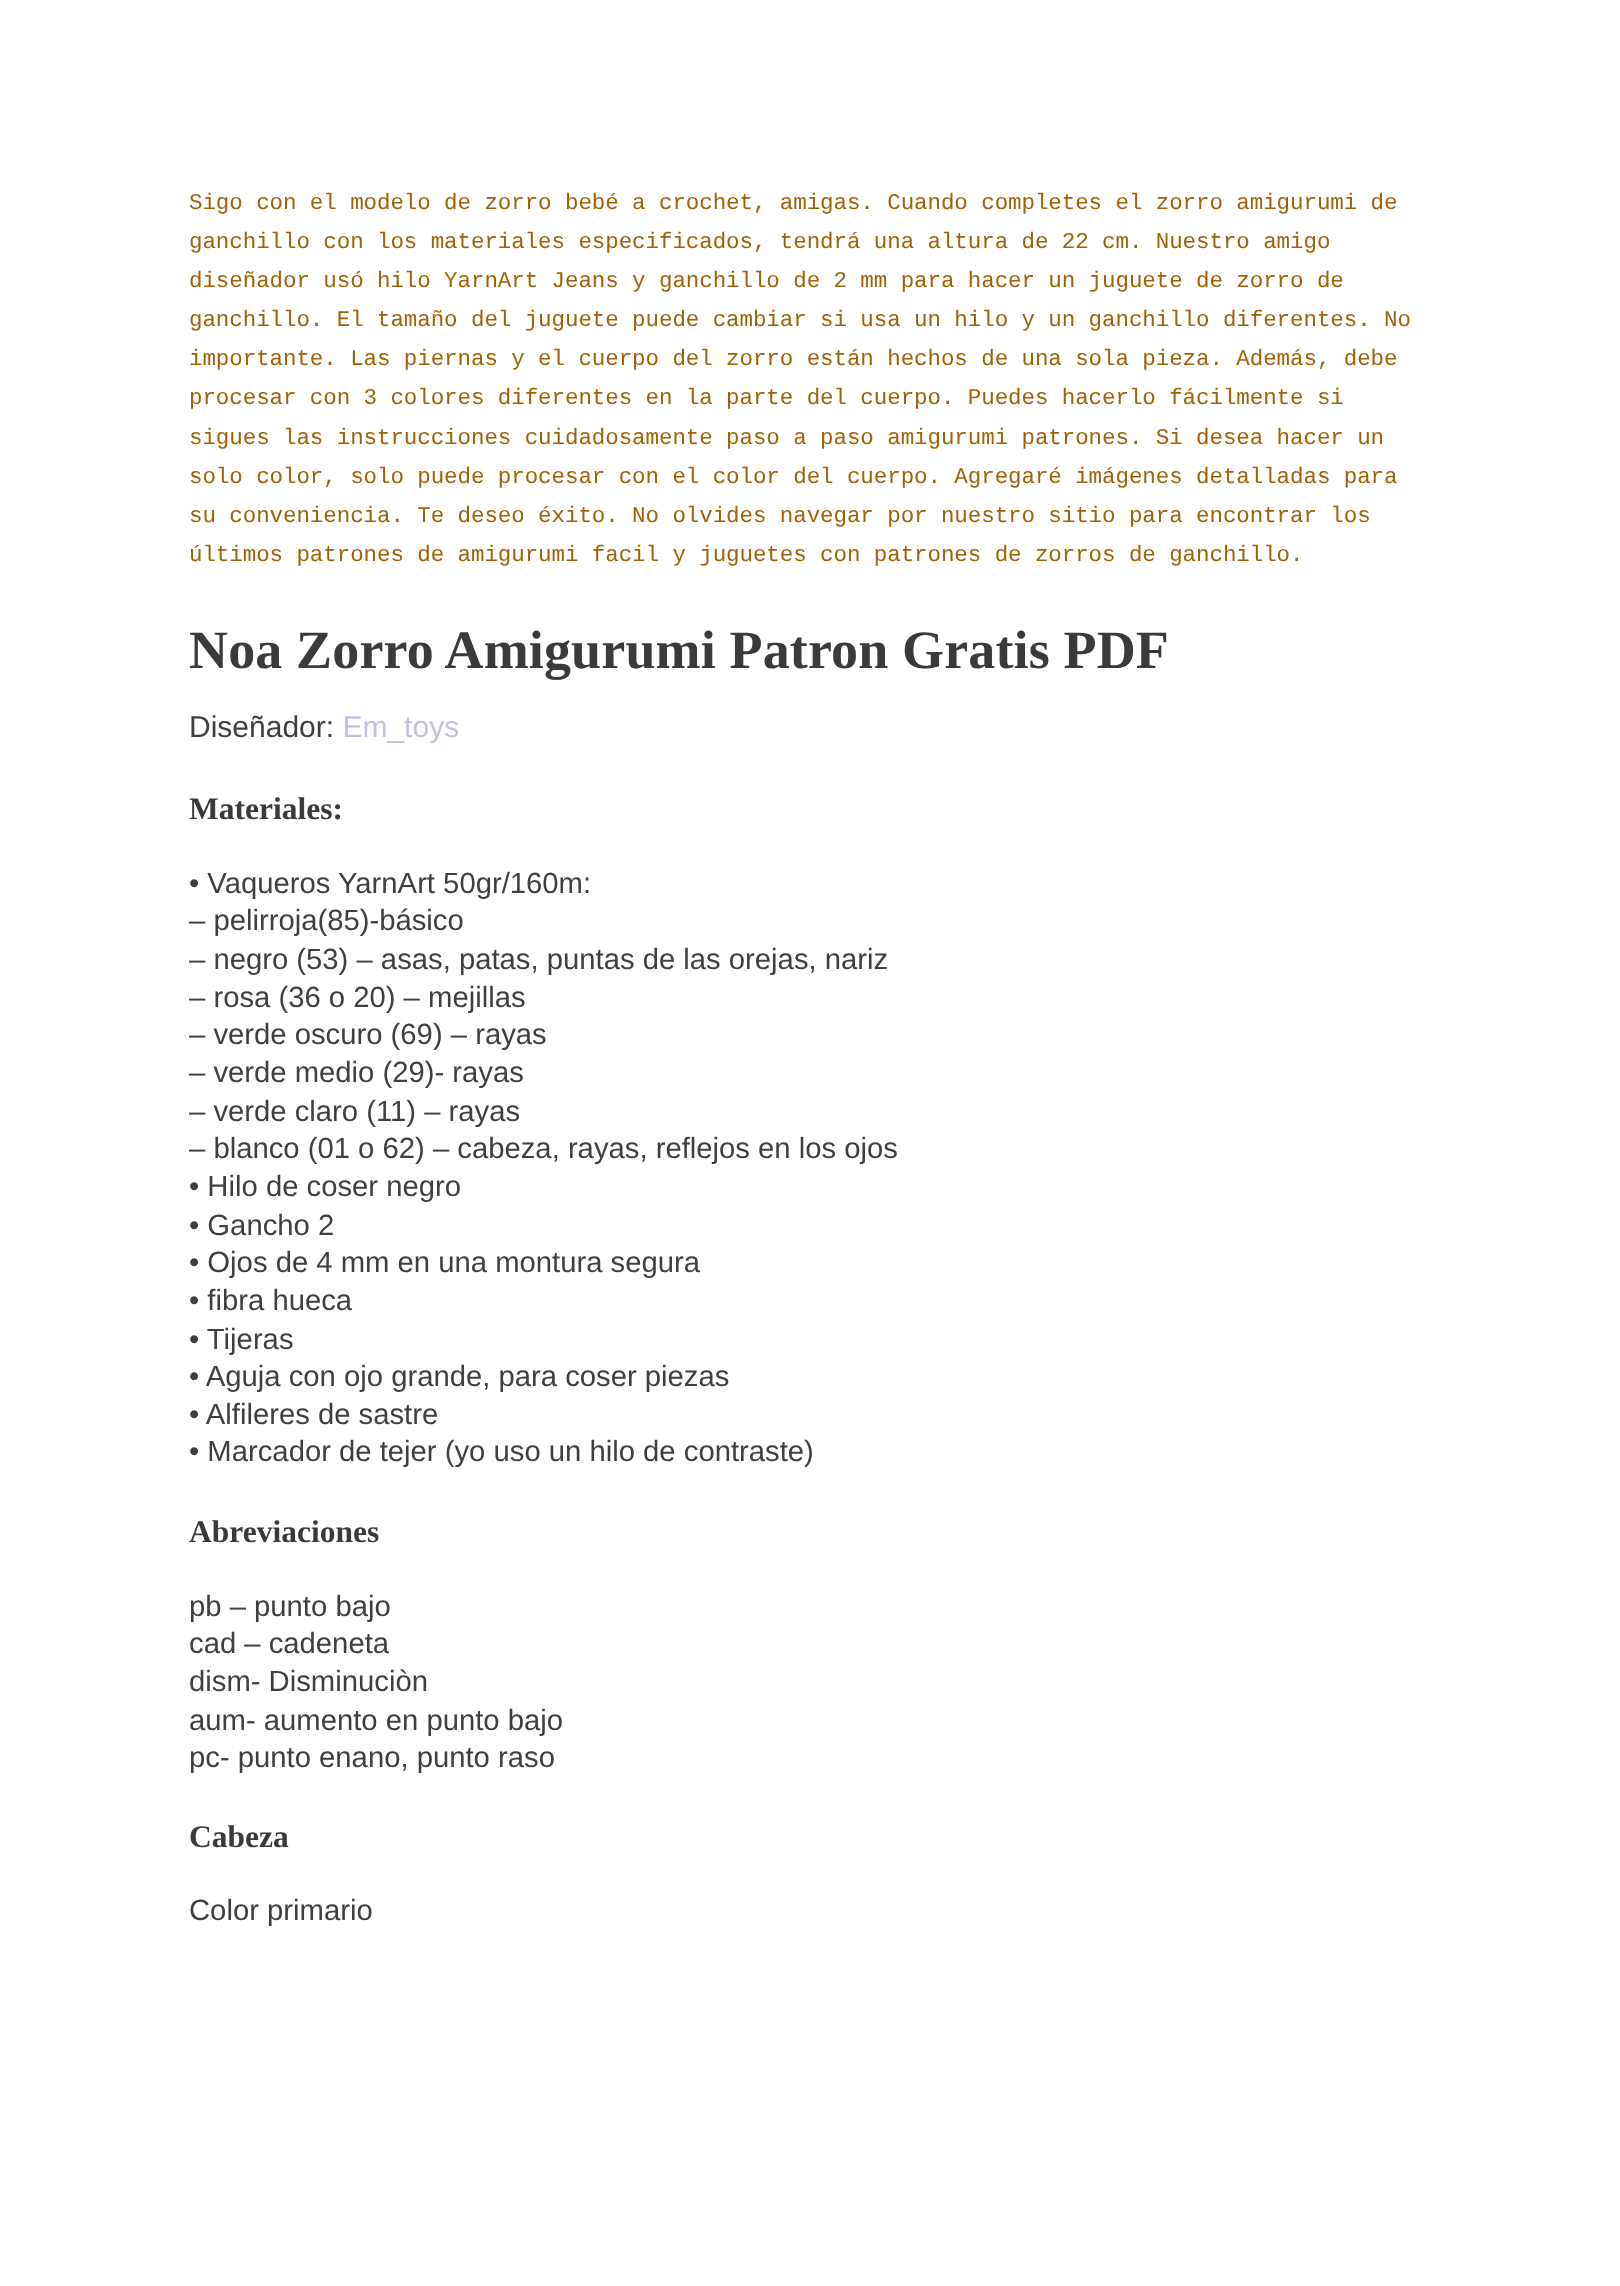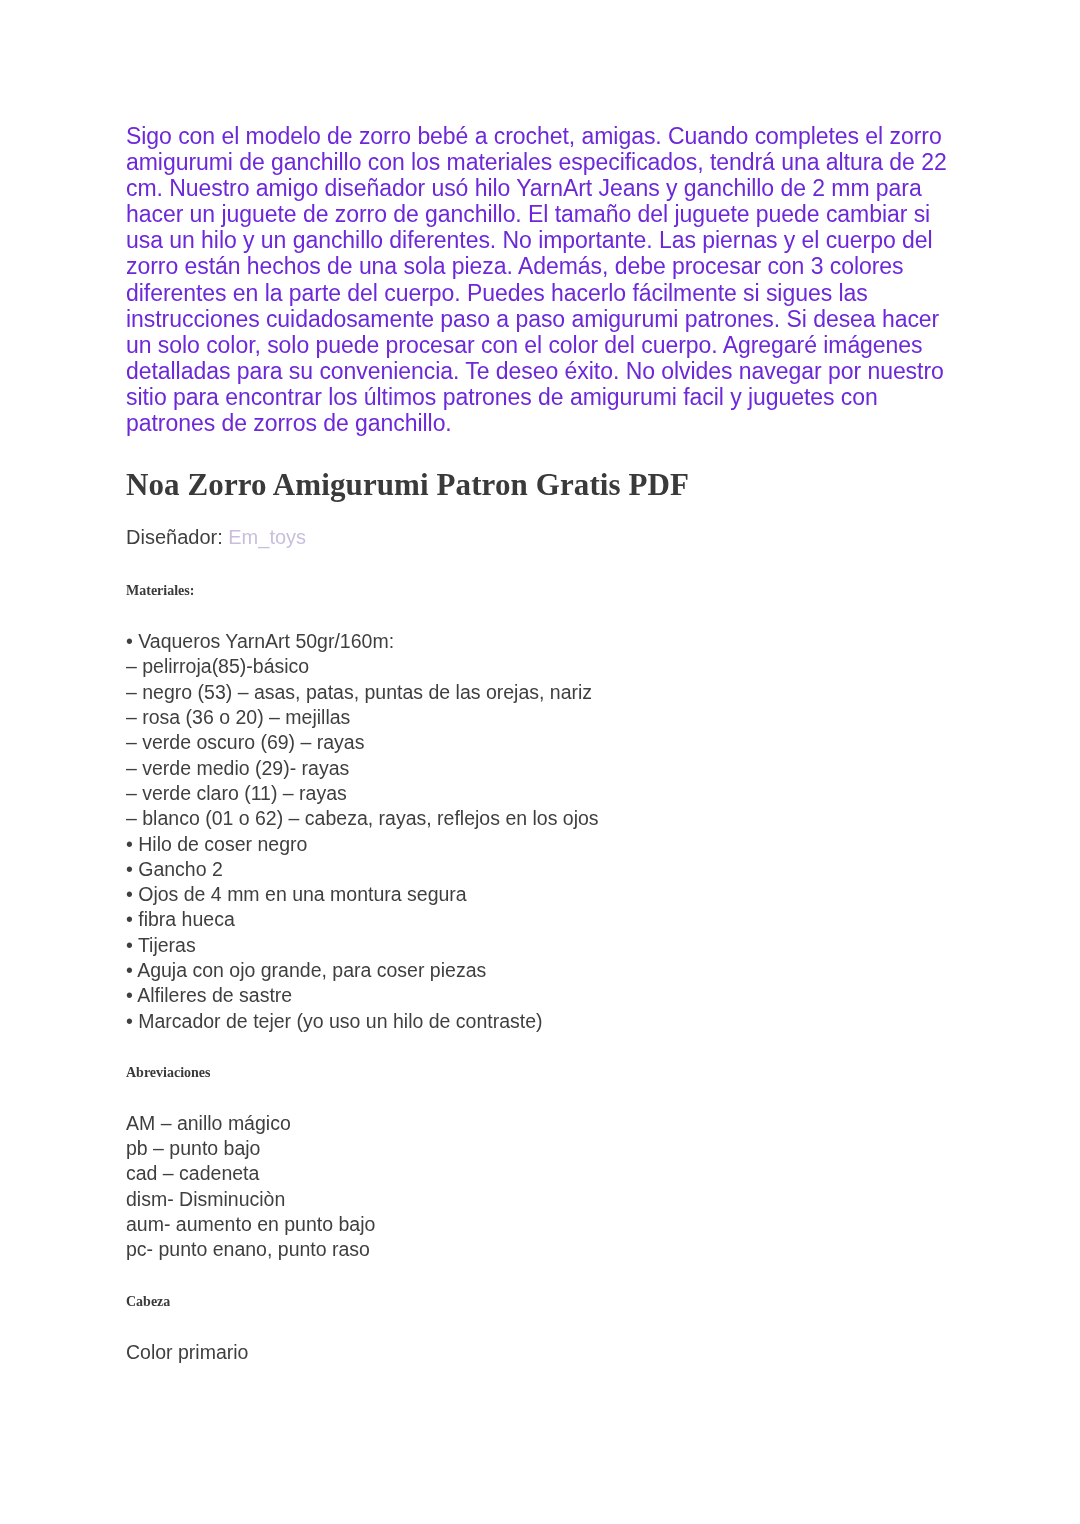--- a/index.html
+++ b/index.html
@@ -28,44 +28,44 @@
 
   .content {
     position: absolute;
     left: 126px;
     top: 123px;
     width: 832px;
   }
 
   
   .intro {
-    font-family: Liberation Sans, sans-serif;
-    font-size: 23px;
+    font-family: Liberation Mono, monospace;
+    font-size: 15px;
     line-height: 26.1px;
-    color: #6d28d9;
+    color: #a16207;
     margin: 0;
     text-align: left;
     letter-spacing: -0.05px;
   }
 
   
   .h1 {
     font-family: "Liberation Serif", "DejaVu Serif", serif;
-    font-size: 31px;
+    font-size: 36px;
     font-weight: bold;
     color: #3a3a3a;
     margin: 0;
     padding: 0;
     line-height: 38px;
     letter-spacing: 0.1px;
   }
 
   .h2 {
     font-family: "Liberation Serif", "DejaVu Serif", serif;
-    font-size: 14px;
+    font-size: 21px;
     font-weight: bold;
     color: #3a3a3a;
     margin: 0;
     padding: 0;
     line-height: 28px;
   }
 
   
   .designer {
     font-family: "Liberation Sans", sans-serif;
@@ -139,21 +139,20 @@
       <span class="ln">• Marcador de tejer (yo uso un hilo de contraste)</span>
     </div>
 
     <div class="gap-small"></div>
 
     <h2 class="h2">Abreviaciones</h2>
 
     <div class="gap-head"></div>
 
     <div class="lines">
-      <span class="ln">AM – anillo mágico</span>
       <span class="ln">pb – punto bajo</span>
       <span class="ln">cad – cadeneta</span>
       <span class="ln">dism- Disminuciòn</span>
       <span class="ln">aum- aumento en punto bajo</span>
       <span class="ln">pc- punto enano, punto raso</span>
     </div>
 
     <div class="gap-small"></div>
 
     <h2 class="h2">Cabeza</h2>

